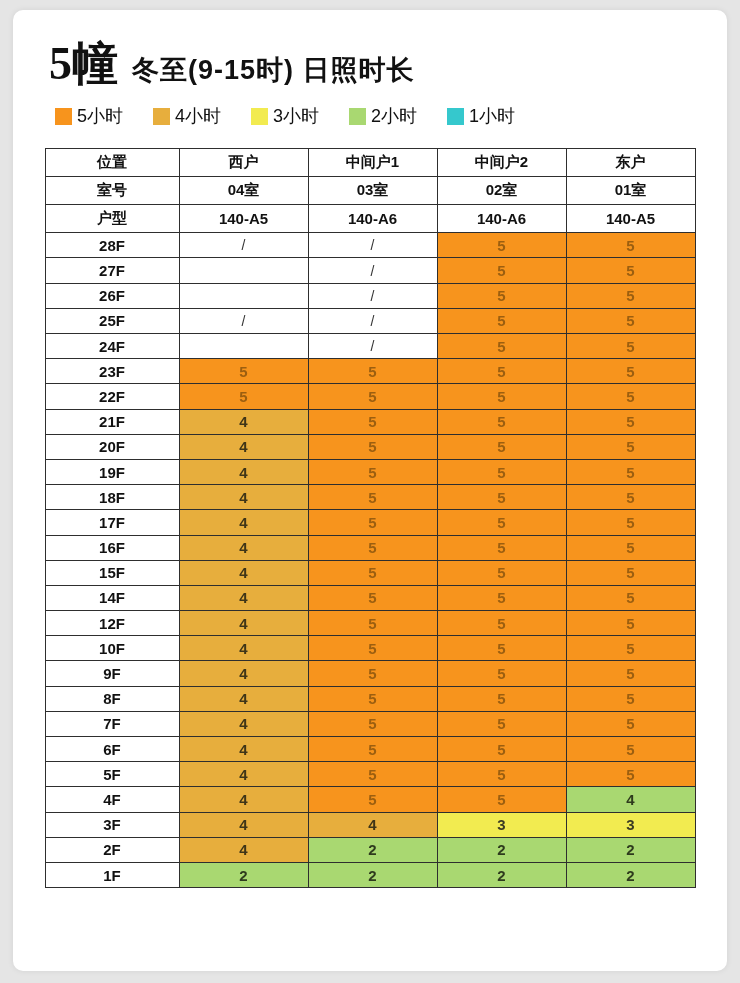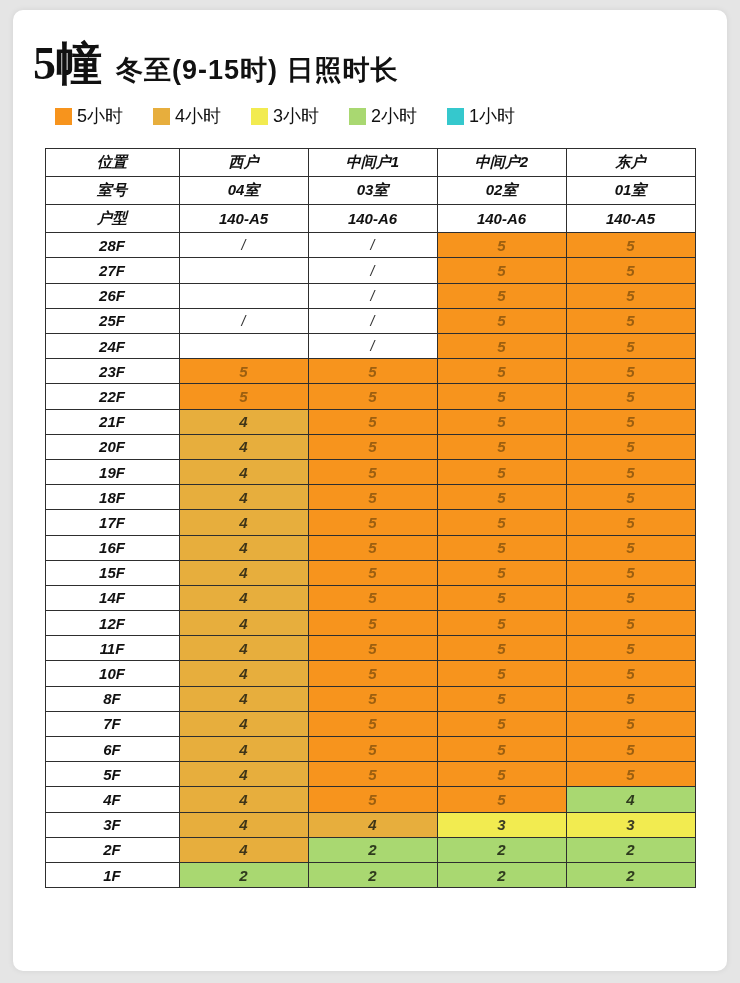--- a/index.html
+++ b/index.html
@@ -11,21 +11,21 @@
     overflow:hidden;
   }
   .card {
     position:absolute; left:13px; top:10px;
     width:714px; height:961px;
     background:#ffffff;
     border-radius:10px;
     box-shadow:0 0 6px rgba(0,0,0,0.08);
   }
   .title-row {
-    padding:30px 0 0 20px;
+    padding:30px 0 0 36px;
     display:flex; align-items:baseline; gap:14px;
     white-space:nowrap;
   }
   .building {
     font-family:"Liberation Serif", serif;
     font-size:46px; font-weight:bold; color:#111; line-height:1.05;
   }
   .subtitle {
     font-size:27px; font-weight:bold; color:#111; letter-spacing:1px;
   }
@@ -34,21 +34,20 @@
     margin:16px 0 4px 42px;
   }
   .legend-item { display:flex; align-items:center; gap:5px; }
   .swatch { width:17px; height:17px; display:inline-block; flex:0 0 auto; }
   .legend-label { font-size:18px; color:#111; }
   table.sun-table {
     width:650px; height:740px;
     margin:20px auto 0;
     border-collapse:collapse;
     table-layout:fixed;
-    font-style:italic;
   }
   .col-pos { width:134px; }
   .col-unit { width:129px; }
   td {
     border:1px solid #2e2e2e;
     text-align:center; vertical-align:middle;
     padding:0; font-size:15px; color:#222;
   }
   td.hdr { font-weight:bold; color:#111; background:#ffffff; }
   td.val { font-weight:bold; }
@@ -231,28 +230,28 @@
           <td class="val cell-h5" style="background: rgb(247, 148, 29);">5</td>
         </tr>
         <tr>
           <td class="hdr">12F</td>
           <td class="val cell-h4" style="background: rgb(231, 174, 61);">4</td>
           <td class="val cell-h5" style="background: rgb(247, 148, 29);">5</td>
           <td class="val cell-h5" style="background: rgb(247, 148, 29);">5</td>
           <td class="val cell-h5" style="background: rgb(247, 148, 29);">5</td>
         </tr>
         <tr>
-          <td class="hdr">11F</td>
-          <td class="val cell-h4" style="background: rgb(231, 174, 61);">4</td>
-          <td class="val cell-h5" style="background: rgb(247, 148, 29);">5</td>
-          <td class="val cell-h5" style="background: rgb(247, 148, 29);">5</td>
-          <td class="val cell-h5" style="background: rgb(247, 148, 29);">5</td>
-        </tr>
-        <tr>
           <td class="hdr">10F</td>
+          <td class="val cell-h4" style="background: rgb(231, 174, 61);">4</td>
+          <td class="val cell-h5" style="background: rgb(247, 148, 29);">5</td>
+          <td class="val cell-h5" style="background: rgb(247, 148, 29);">5</td>
+          <td class="val cell-h5" style="background: rgb(247, 148, 29);">5</td>
+        </tr>
+        <tr>
+          <td class="hdr">9F</td>
           <td class="val cell-h4" style="background: rgb(231, 174, 61);">4</td>
           <td class="val cell-h5" style="background: rgb(247, 148, 29);">5</td>
           <td class="val cell-h5" style="background: rgb(247, 148, 29);">5</td>
           <td class="val cell-h5" style="background: rgb(247, 148, 29);">5</td>
         </tr>
         <tr>
           <td class="hdr">8F</td>
           <td class="val cell-h4" style="background: rgb(231, 174, 61);">4</td>
           <td class="val cell-h5" style="background: rgb(247, 148, 29);">5</td>
           <td class="val cell-h5" style="background: rgb(247, 148, 29);">5</td>

